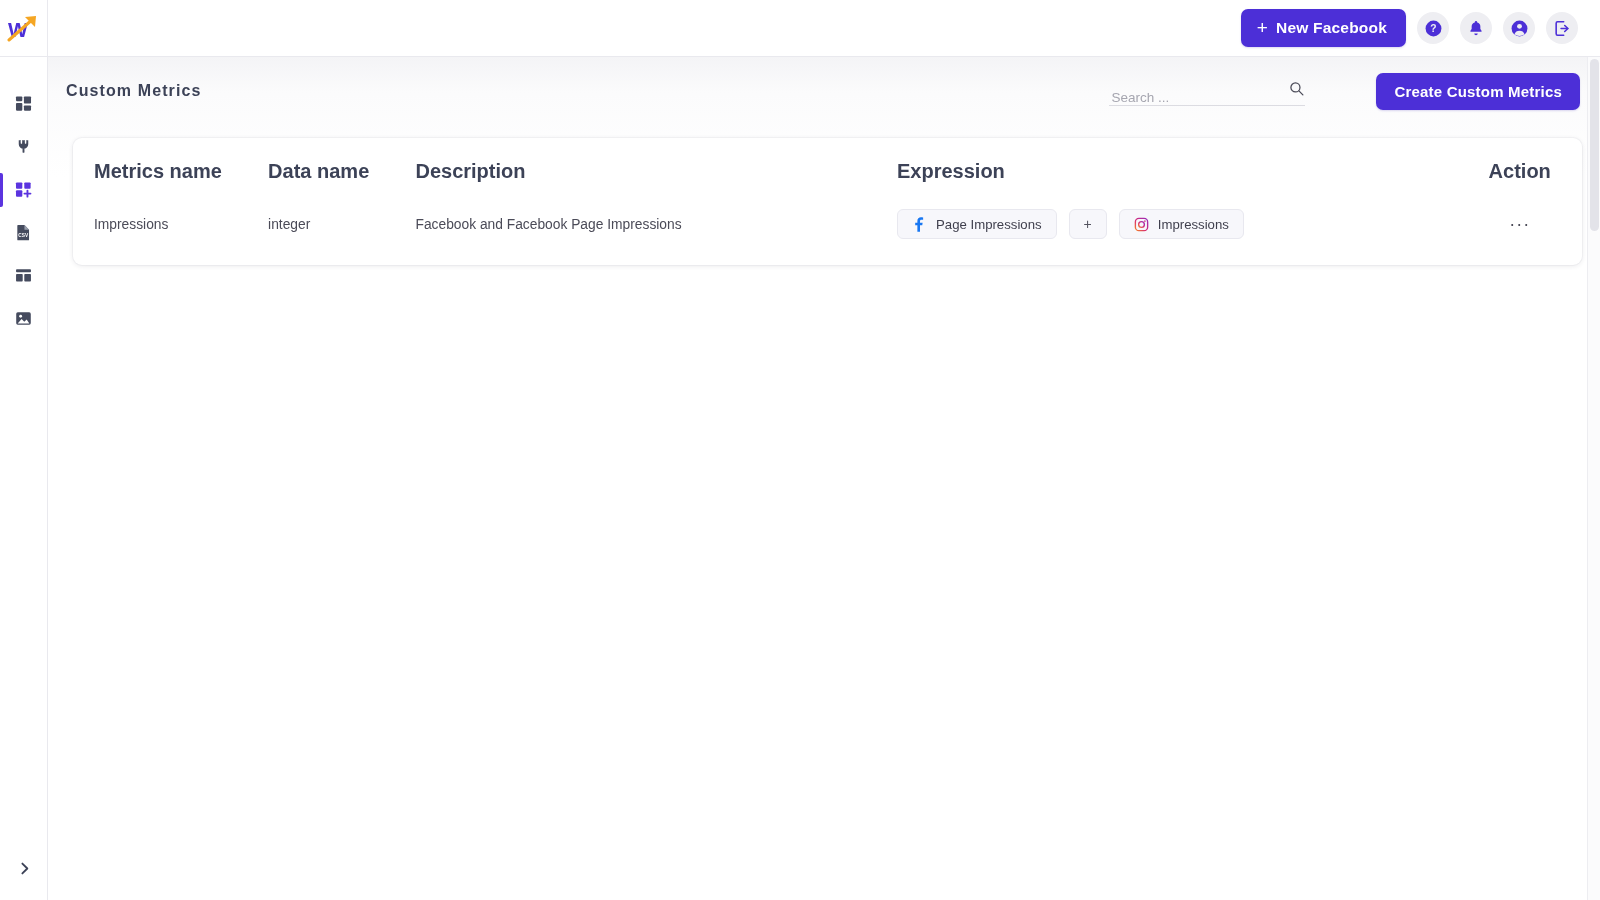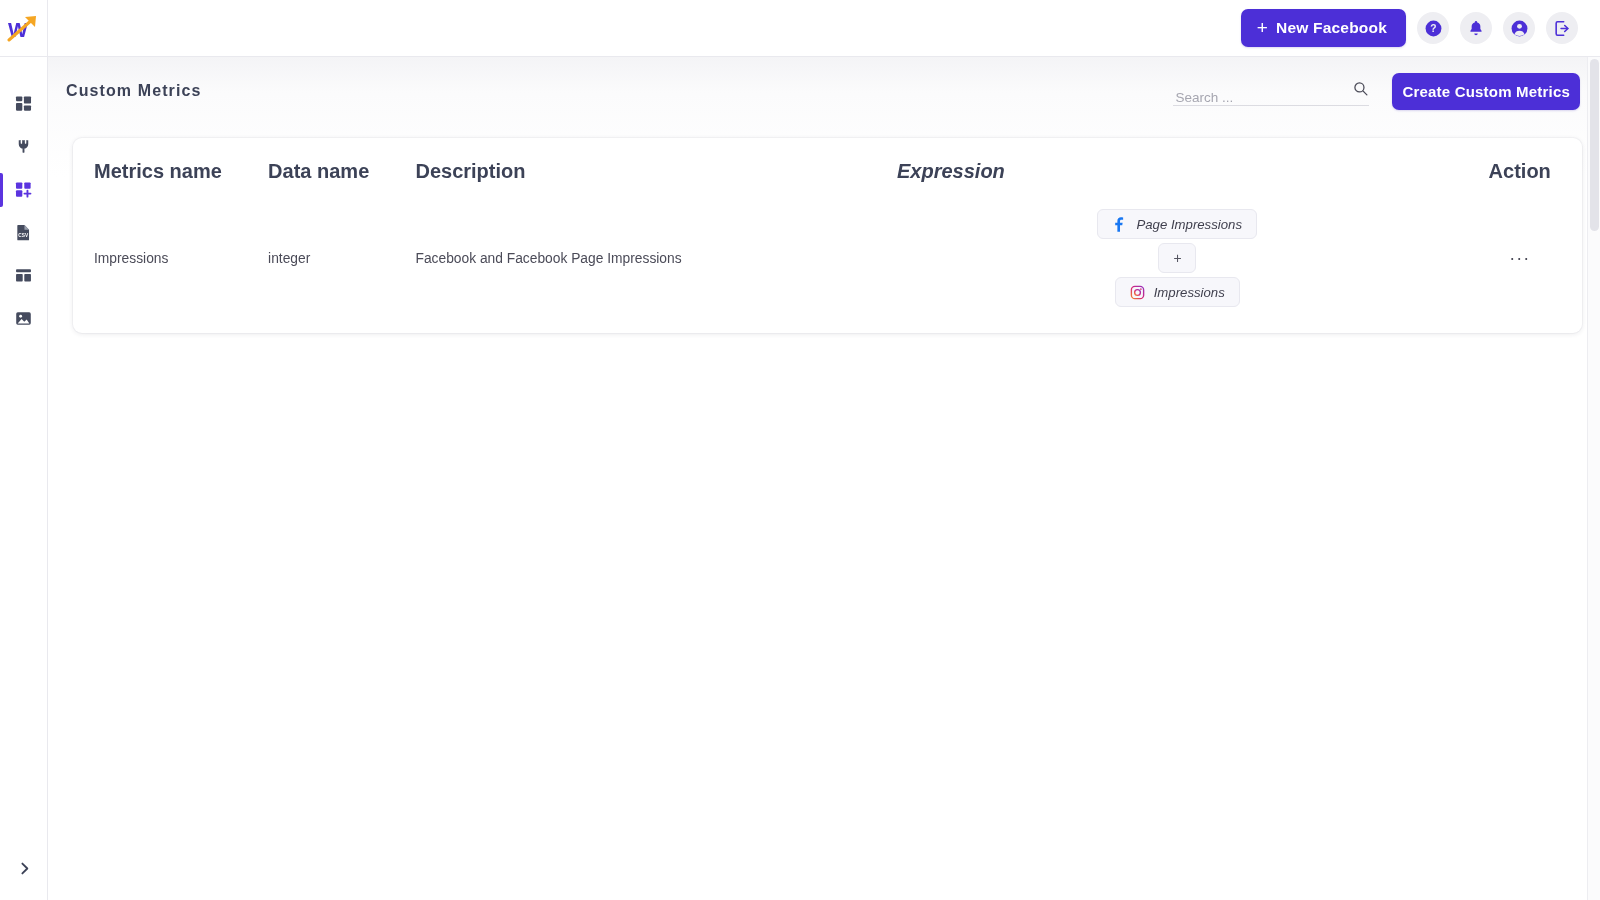--- a/index.html
+++ b/index.html
@@ -168,28 +168,29 @@
     background: none; border: none; cursor: pointer; padding: 0;
     line-height: 0;
   }
 
   .create-btn {
     background: #4c2fd7;
     color: #fff;
     border: none;
     border-radius: 7px;
     height: 37px;
-    padding: 0 10px;
+    padding: 0 18px;
     font-size: 15px;
     font-weight: bold;
     letter-spacing: .2px;
     cursor: pointer;
     font-family: "Liberation Sans", sans-serif;
     white-space: nowrap;
     box-shadow: 0 1px 2px rgba(60,40,180,.18);
+    margin-left: 48px;
   }
 
   
   .card {
     margin: 13px 18px 0 25px;
     background: #ffffff;
     border-radius: 9px;
     box-shadow: 0 1px 5px rgba(40,40,70,.10), 0 0 0 1px rgba(40,40,70,.03);
     overflow: hidden;
   }
@@ -207,31 +208,30 @@
   }
   table.metrics td {
     font-size: 13.8px;
     color: #4b4b58;
     padding: 8px 0 26px 0;
     vertical-align: middle;
   }
   .col-name   { width: 188px; padding-left: 21px !important; }
   .col-type   { width: 142px; }
   .col-desc   { width: 464px; }
-  .col-expr   { width: 540px; font-style: italic; }
+  .col-expr   { width: 540px; }
   .col-action { width: 120px; text-align: center !important; }
 
   th.col-name { padding-left: 21px !important; }
 
   
   .chips {
     display: flex;
     align-items: center;
-    gap: 4px;
-    flex-direction: column;
+    gap: 12px;
   }
   .chip {
     display: inline-flex;
     align-items: center;
     gap: 9px;
     height: 30px;
     padding: 0 14px;
     border-radius: 6px;
     background: #f7f7fb;
     border: 1px solid #e8e8ef;

